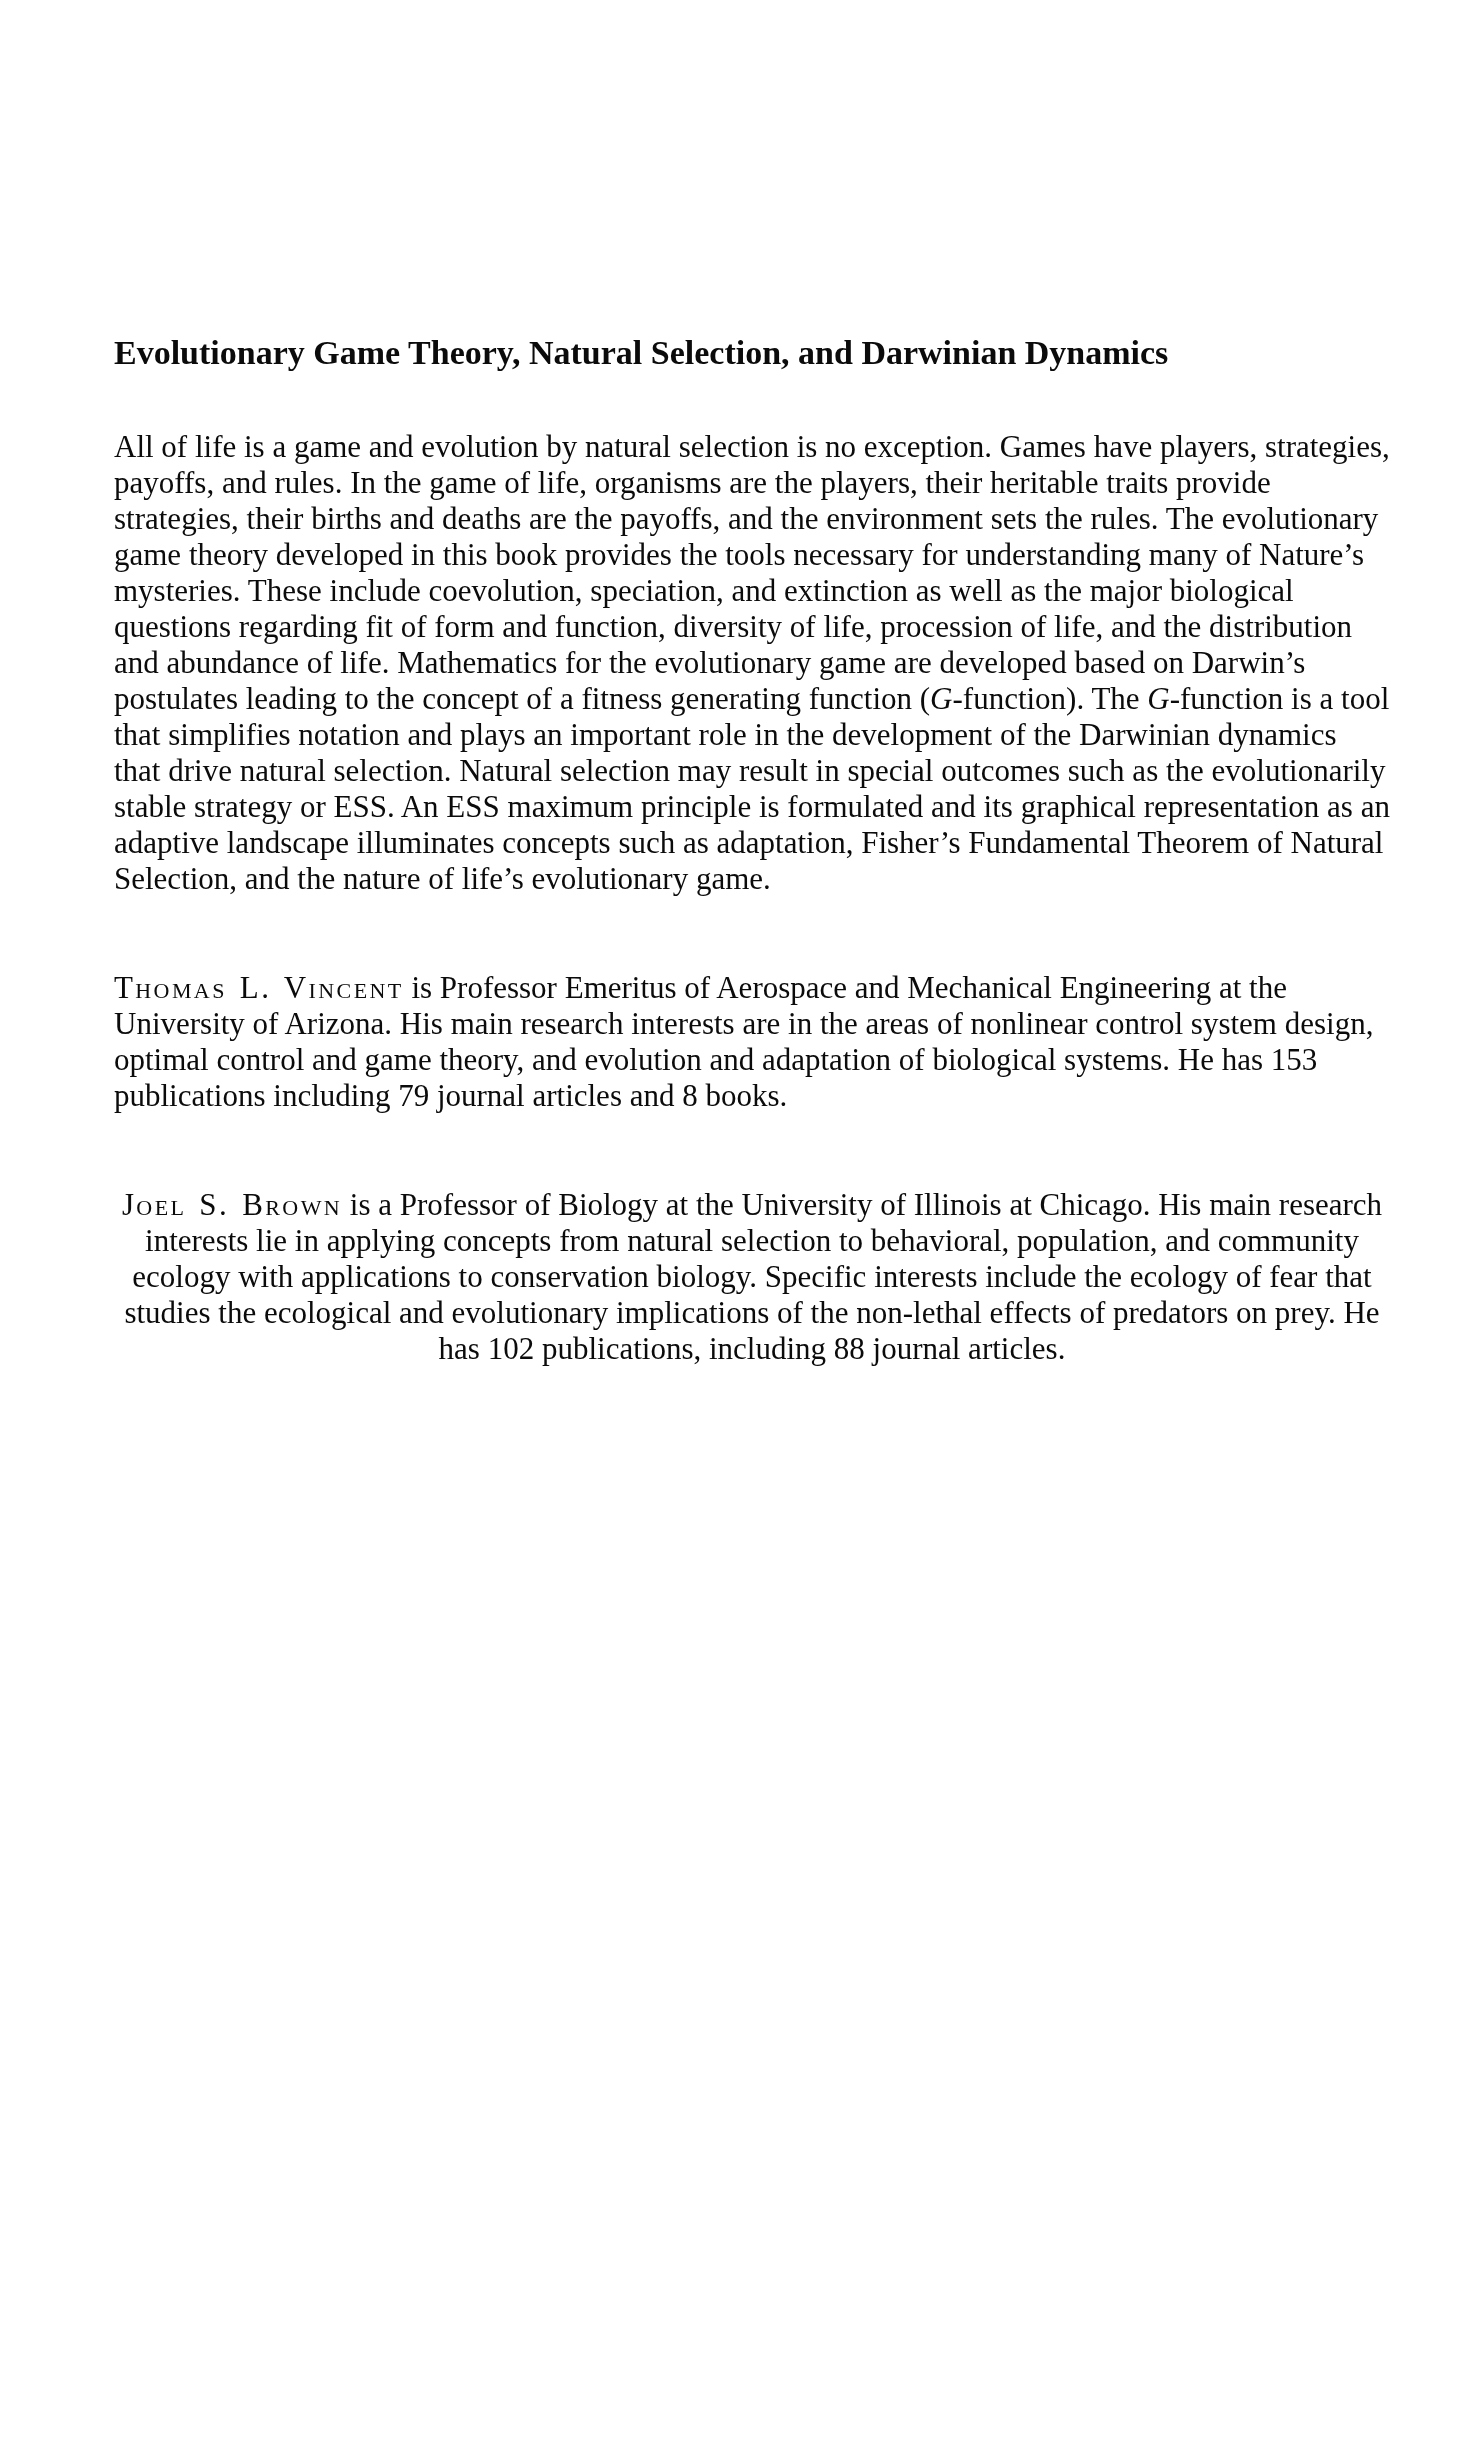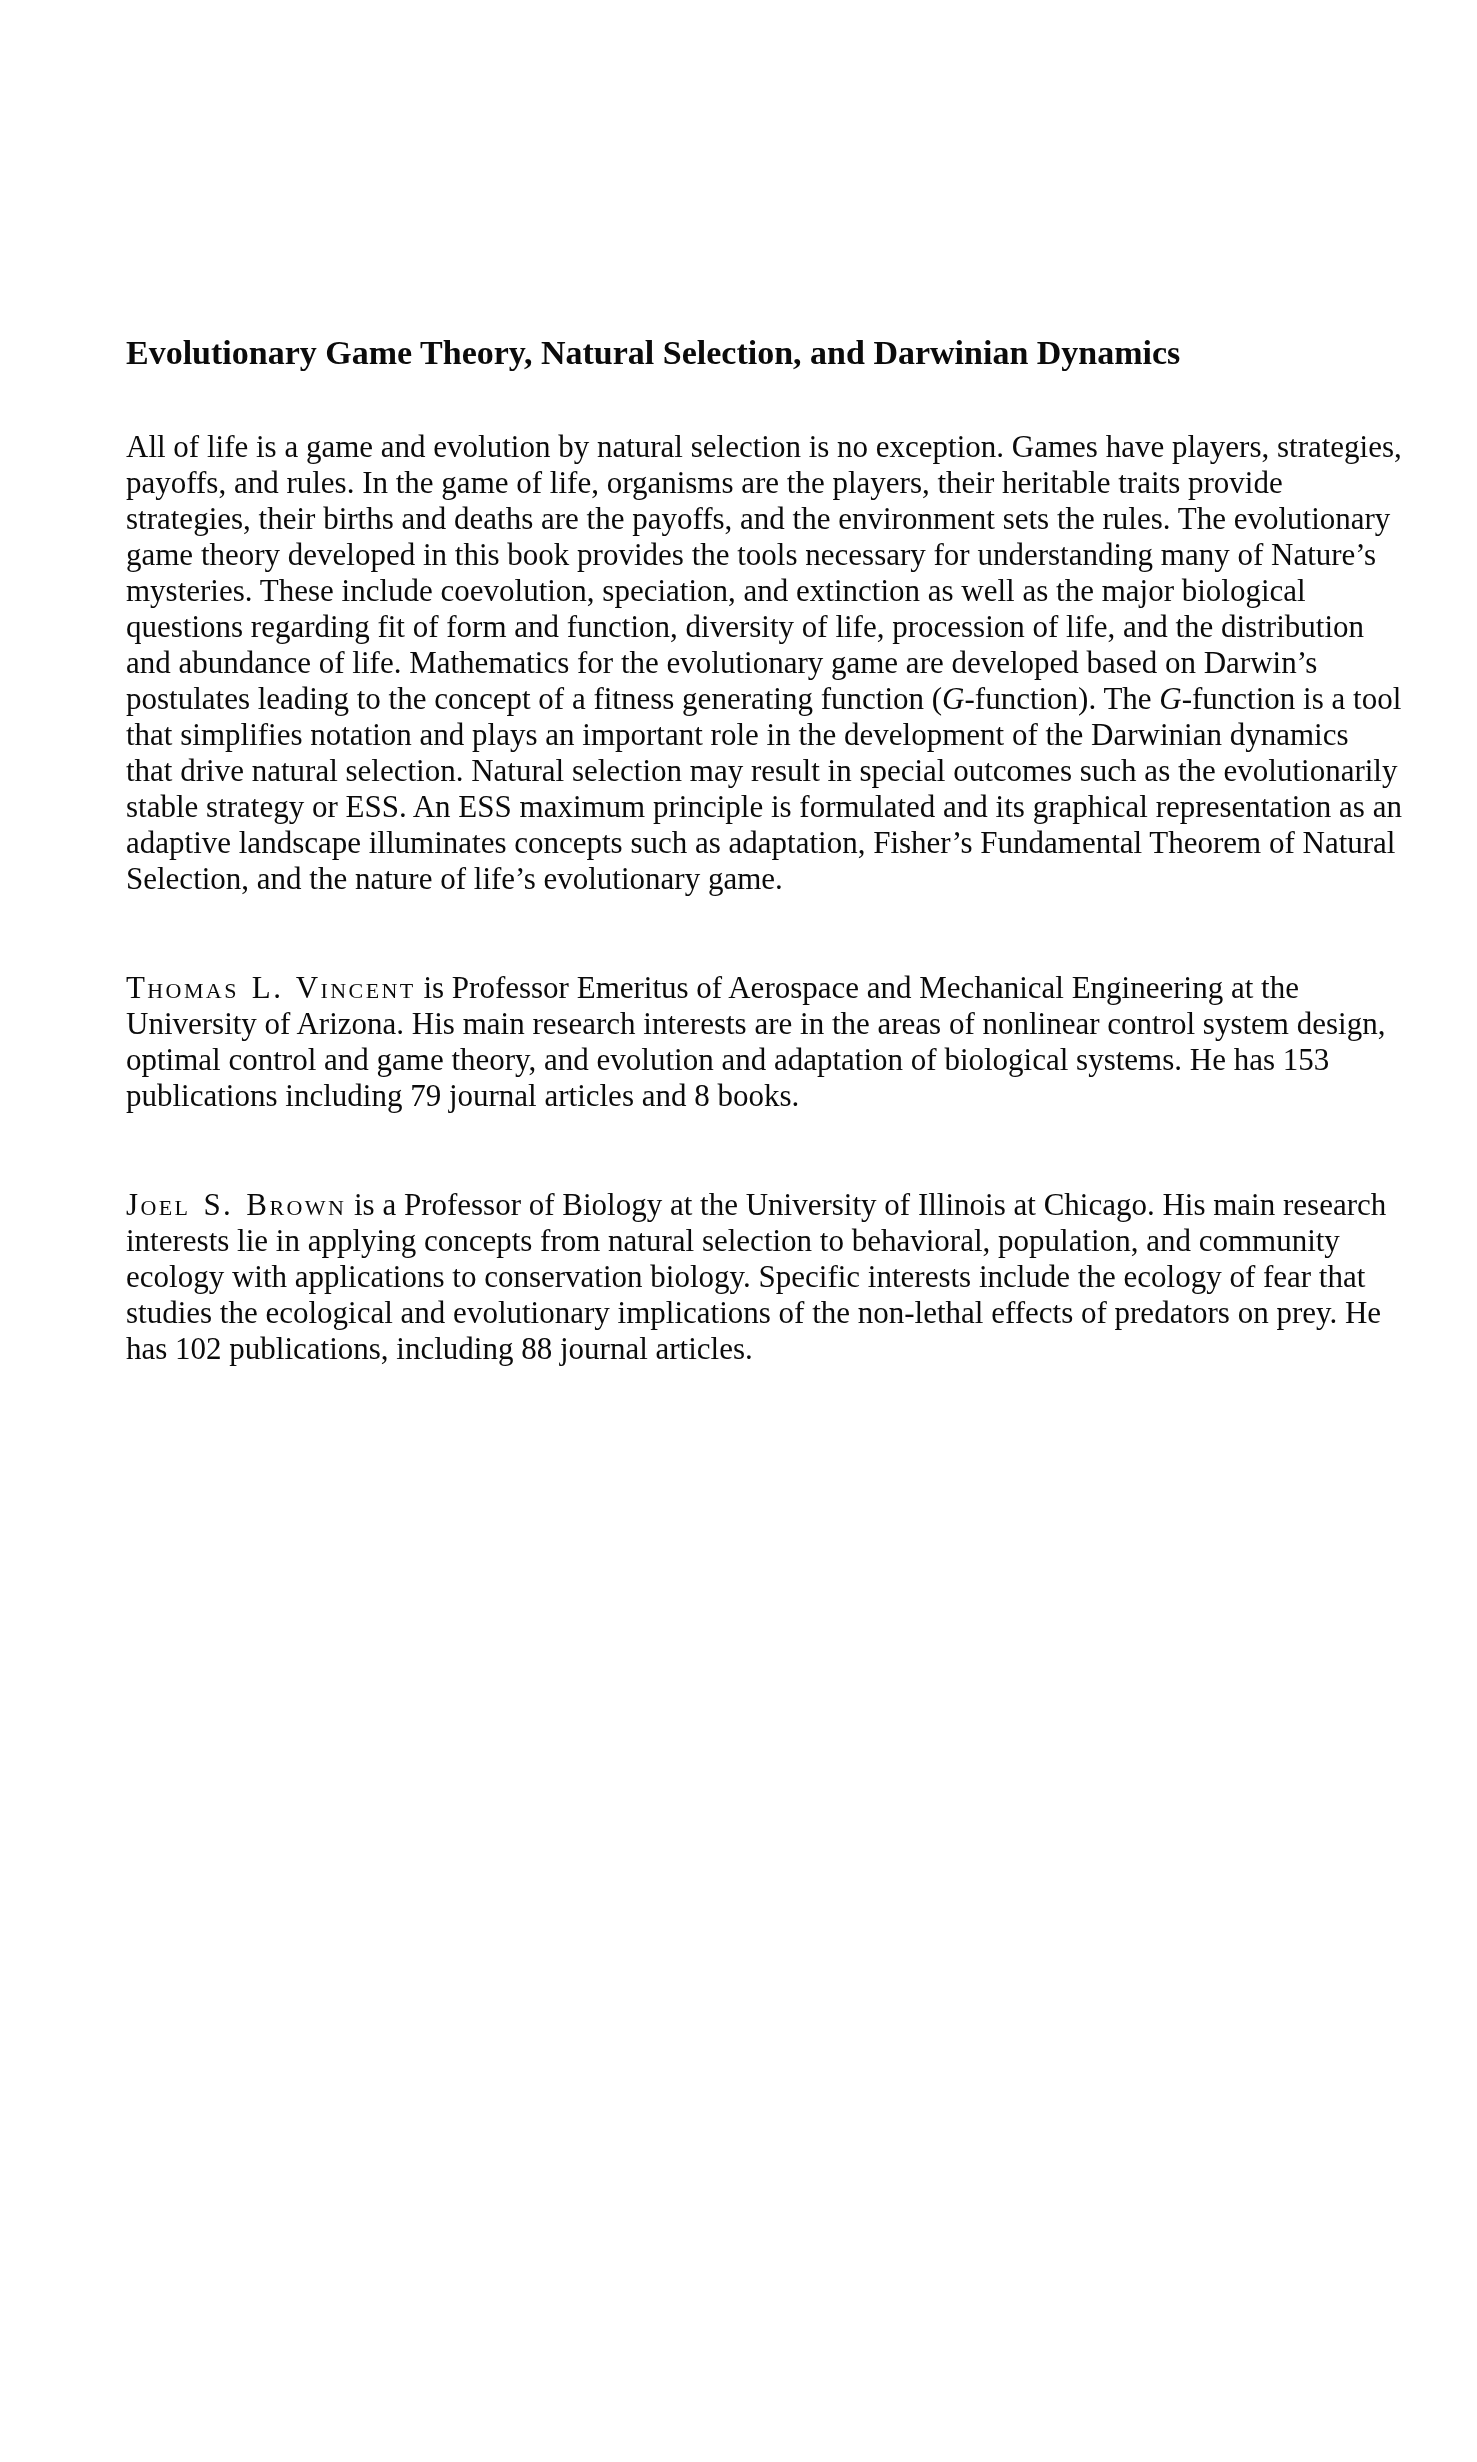--- a/index.html
+++ b/index.html
@@ -13,36 +13,36 @@
     background: #ffffff;
     font-family: "Liberation Serif", serif;
     color: #0b0b0b;
     overflow: hidden;
   }
   .content {
     position: absolute;
     left: 114px;
     top: 332px;
     width: 1276px;
-    margin-left: 12px;
   }
   .title {
     font-size: 34px;
     line-height: 41px;
     font-weight: bold;
     margin: 0 0 56px 0;
   }
   .para {
     font-size: 31px;
     line-height: 36px;
     margin: 0 0 73px 0;
     text-align: left;
   }
   .para:last-child {
     margin-bottom: 0;
+    text-align: center;
   }
   .run-normal { font-style: normal; }
   .run-italic { font-style: italic; }
   .run-smallcaps {
     font-variant: small-caps;
     letter-spacing: 2.4px;
     word-spacing: 2.9px;
   }
 </style>
 </head>

